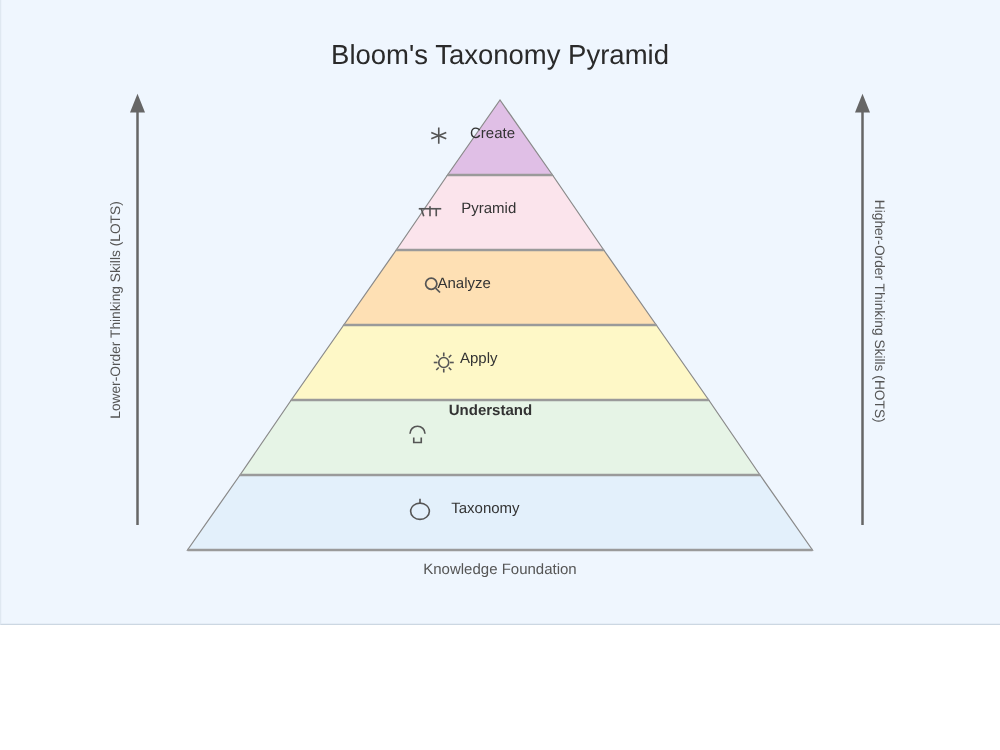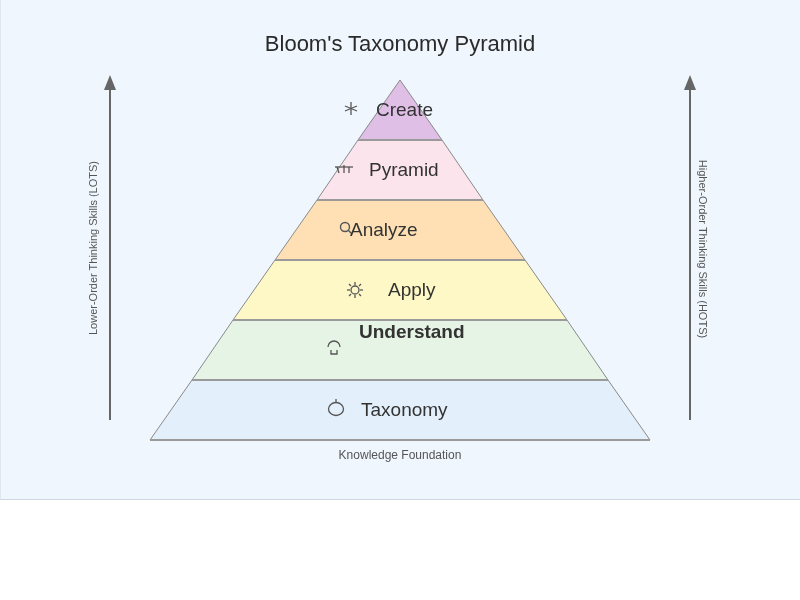--- a/index.html
+++ b/index.html
@@ -1,20 +1,20 @@
 <!DOCTYPE html>
 <html><head>
 <meta charset="utf-8">
 <style>
   html, body { margin: 0; padding: 0; background: #ffffff; }
   body { width: 800px; height: 600px; position: relative; overflow: hidden; font-family: "Liberation Sans", sans-serif; }
   .panel { position: absolute; left: 0; top: 0; width: 799px; height: 499px; background: #eff6fe; border-right: 1px solid #dbe4ee; border-bottom: 1px solid #ccd7e2; border-left: 1px solid #dfe8f1; }
   .title { position: absolute; left: 0; top: 11px; width: 800px; text-align: center; font-size: 22px; color: #2a2a2a; margin-top: 20px; }
   svg.diagram { position: absolute; left: 0; top: 0; }
-  .layer-label { position: absolute; font-size: 19px; color: #333333; white-space: nowrap; }
+  .layer-label { position: absolute; font-size: 12px; color: #333333; white-space: nowrap; }
   .side-label { position: absolute; font-size: 11px; color: #555555; white-space: nowrap; }
   .foot-label { position: absolute; left: 0; width: 800px; top: 448px; text-align: center; font-size: 12px; color: #555555; }
 </style>
 </head>
 <body>
 
 <div class="panel"></div>
 
 <div class="title">Bloom's Taxonomy Pyramid</div>
 
@@ -78,21 +78,21 @@
 
   <g>
     <line x1="690" y1="420" x2="690" y2="88" stroke="#666" stroke-width="2"></line>
     <polygon points="690,75 684,90 696,90" fill="#666"></polygon>
   </g>
 </svg>
 
 <div class="layer-label" style="left:376px; top:99px;">Create</div>
 <div class="layer-label" style="left:369px; top:159px;">Pyramid</div>
 <div class="layer-label" style="left:350px; top:219px;">Analyze</div>
-<div class="layer-label" style="left:388px; top:279px;">Apply</div>
+<div class="layer-label" style="left:368px; top:279px;">Apply</div>
 <div class="layer-label" style="left:359px; top:321px;font-weight:bold;">Understand</div>
 <div class="layer-label" style="left:361px; top:399px;">Taxonomy</div>
 
 <div class="side-label" style="left:95px; top:248px; width:0; height:0;"></div>
 <div class="side-label" style="left:-2px; top:242px; width:190px; text-align:center; transform: rotate(-90deg);">Lower-Order Thinking Skills (LOTS)</div>
 <div class="side-label" style="left:608px; top:243px; width:190px; text-align:center; transform: rotate(90deg);">Higher-Order Thinking Skills (HOTS)</div>
 
 <div class="foot-label">Knowledge Foundation</div>
 
 </body></html>

